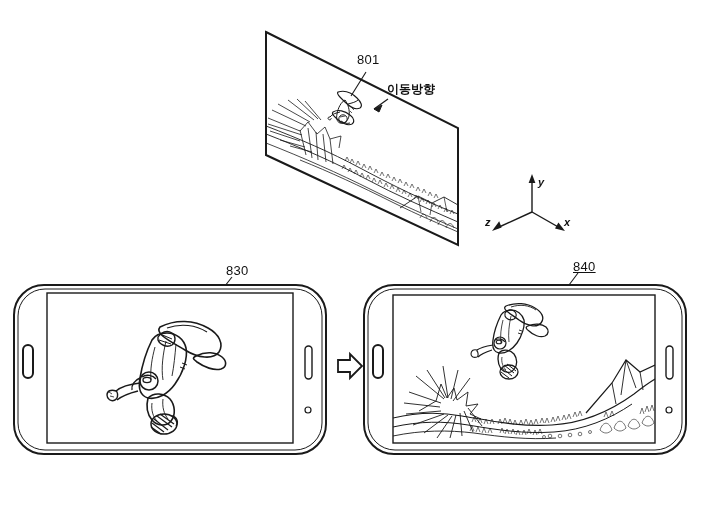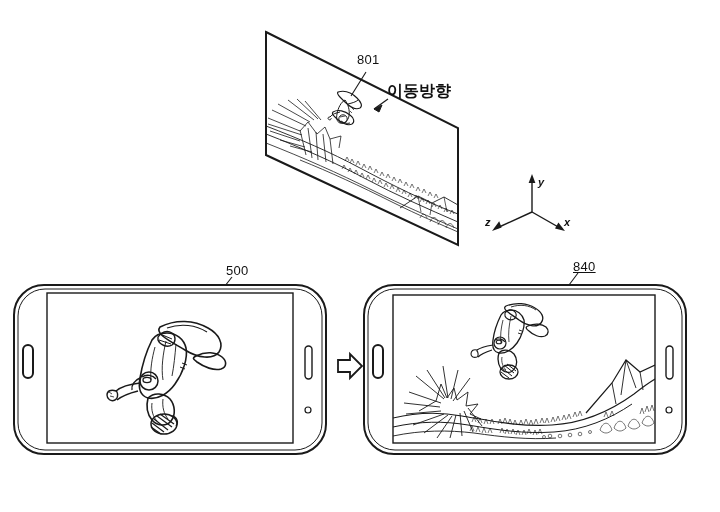--- a/index.html
+++ b/index.html
@@ -9,21 +9,21 @@
     position:relative;overflow:hidden;
   }
   #stage{position:absolute;left:0;top:0;width:720px;height:512px;}
   svg.layer{position:absolute;left:0;top:0;width:720px;height:512px;}
   .lbl{
     position:absolute;font-family:"Liberation Sans",sans-serif;
     color:#111;white-space:nowrap;
   }
   .ref-num{font-size:13px;letter-spacing:.3px;}
   .axis-lbl{font-size:11px;font-weight:bold;font-style:italic;}
-  .kr-lbl{font-size:16px;font-weight:bold;}
+  .kr-lbl{font-size:12px;font-weight:bold;}
   .ink{fill:none;stroke:#1a1a1a;}
 </style>
 </head>
 <body>
 
 <div id="stage">
 
   <svg class="layer" viewBox="0 0 720 512">
     <defs>
 
@@ -361,17 +361,17 @@
   </svg>
 
   <div class="lbl ref-num" style="left:357px;top:52px;">801</div>
 
   <div class="lbl kr-lbl" style="left:387px;top:81px;">이동방향</div>
 
   <div class="lbl axis-lbl" style="left:538px;top:176px;">y</div>
   <div class="lbl axis-lbl" style="left:564px;top:216px;">x</div>
   <div class="lbl axis-lbl" style="left:485px;top:216px;">z</div>
 
-  <div class="lbl ref-num" style="left:226px;top:263px;">500</div>
+  <div class="lbl ref-num" style="left:226px;top:263px;">830</div>
 
   <div class="lbl ref-num" style="left:573px;top:259px;text-decoration:underline;">840</div>
 
 </div>
 
 </body></html>

